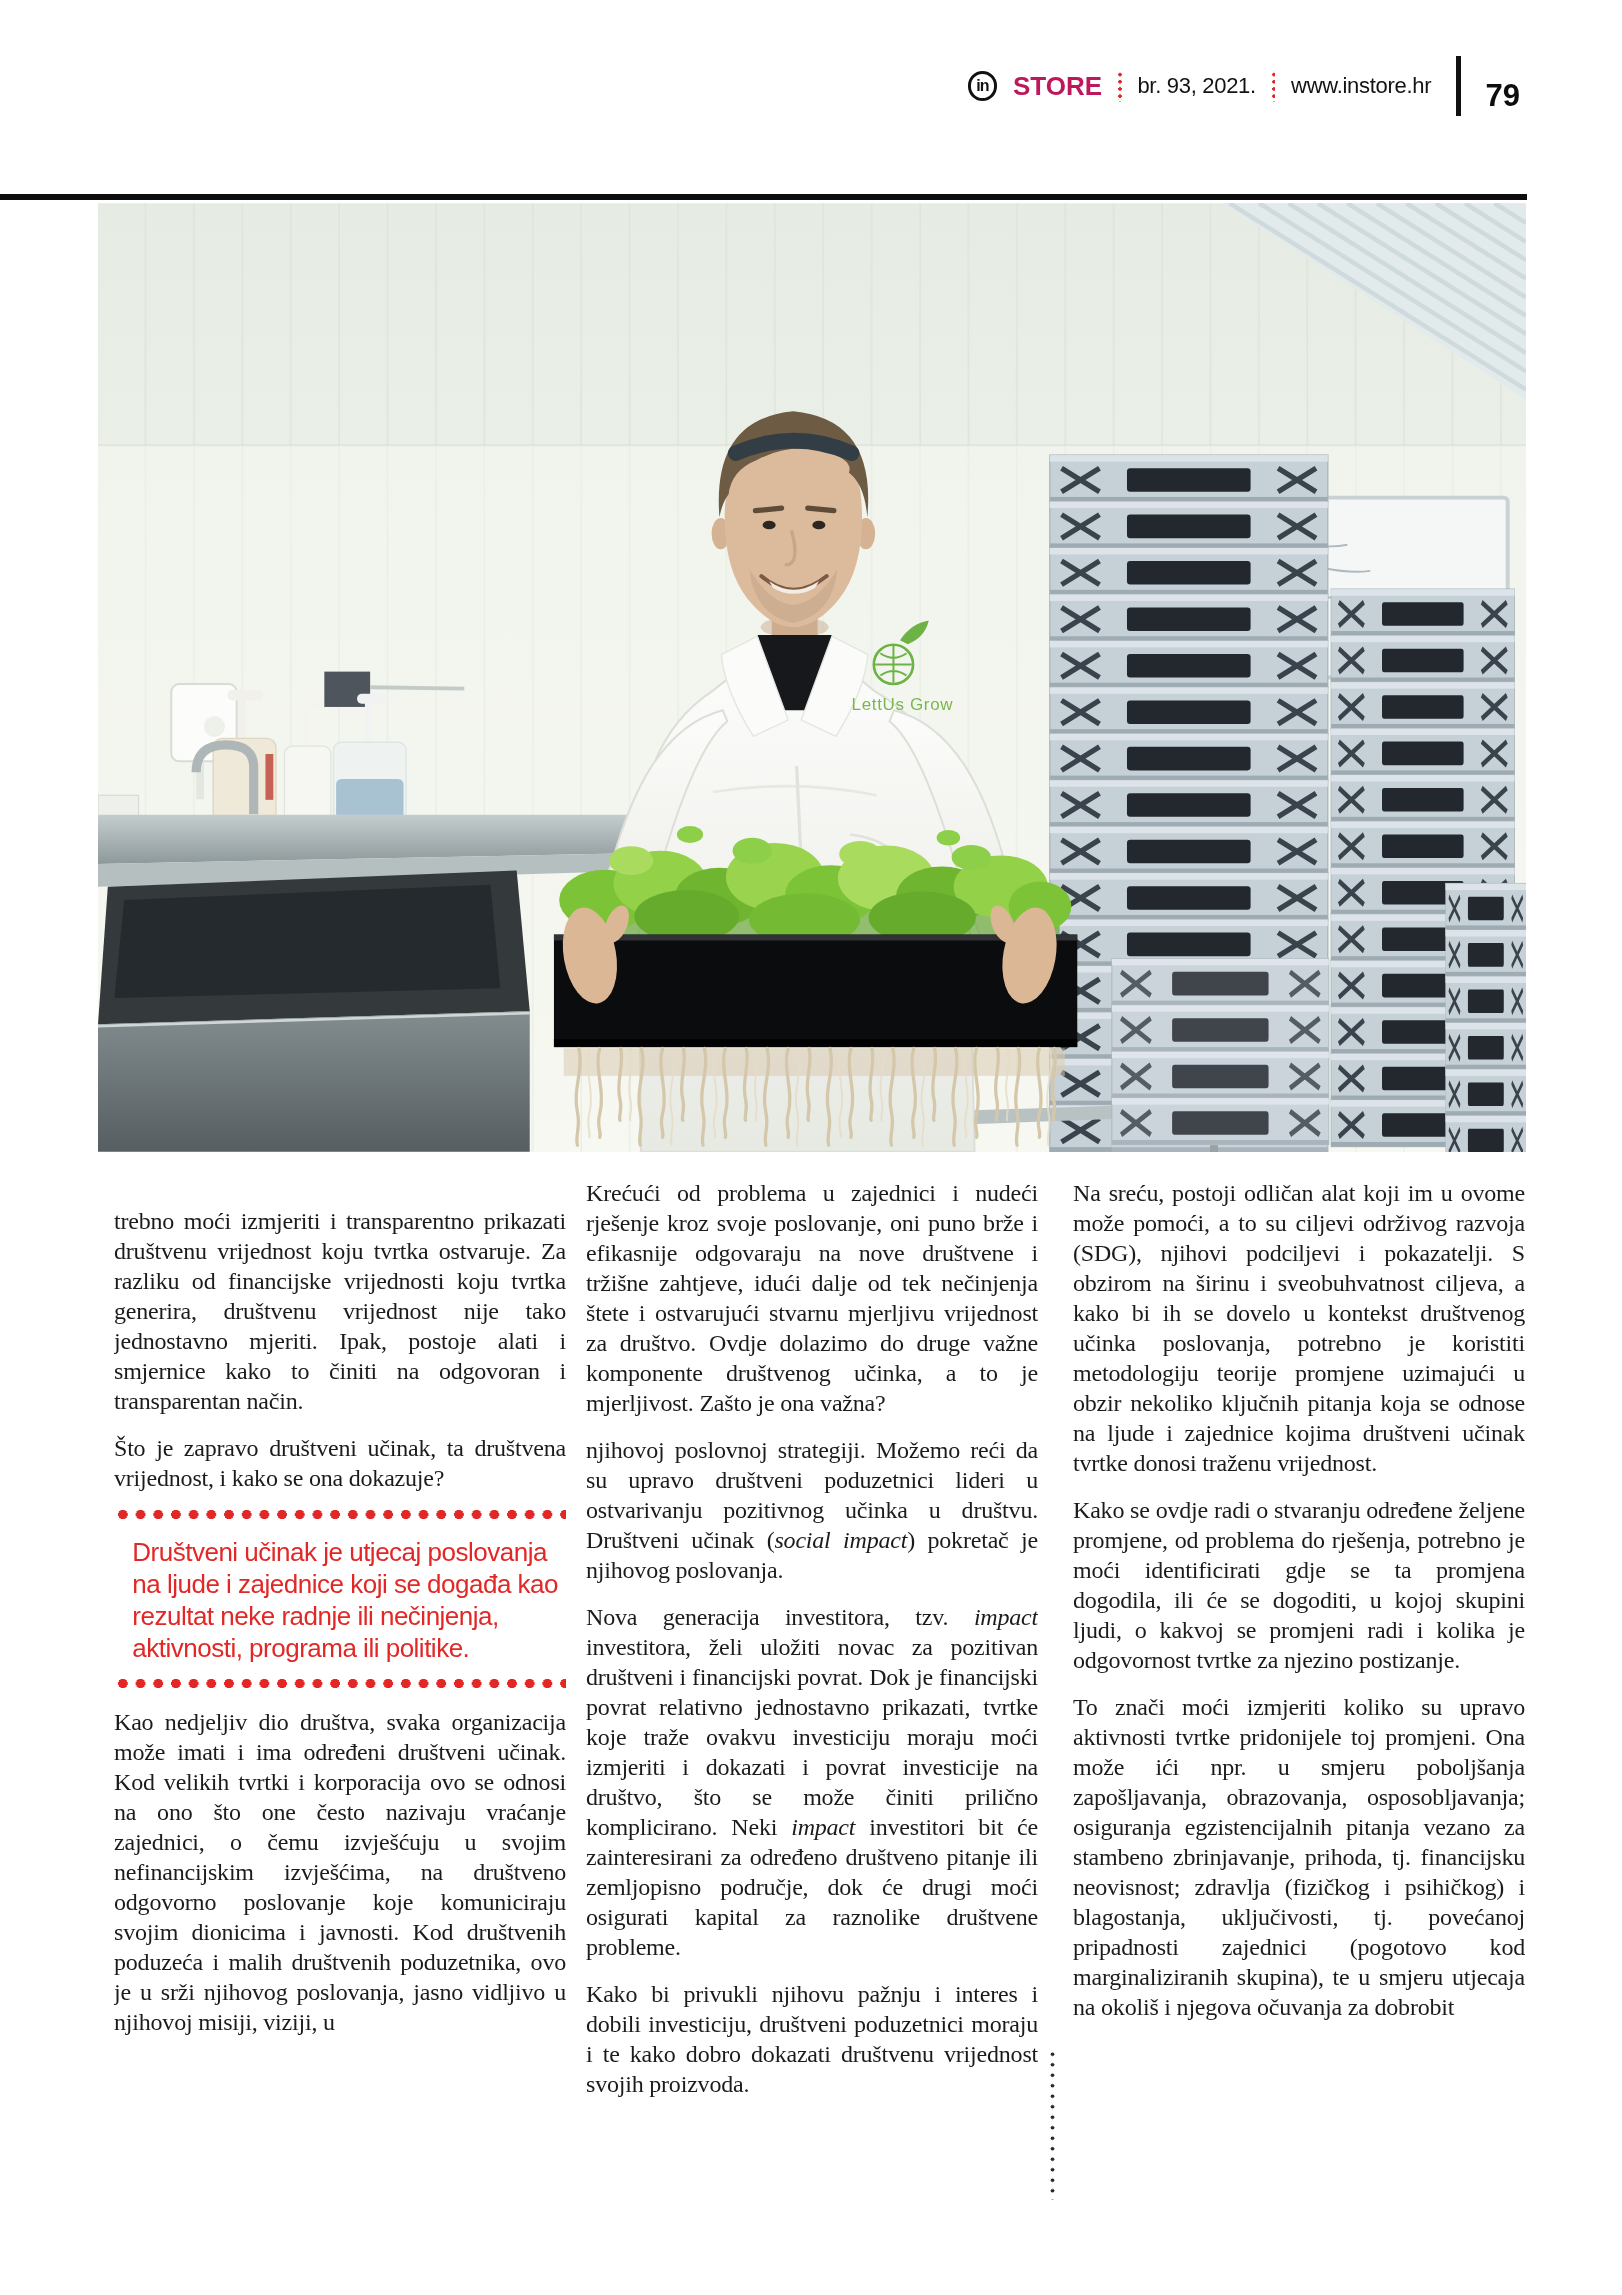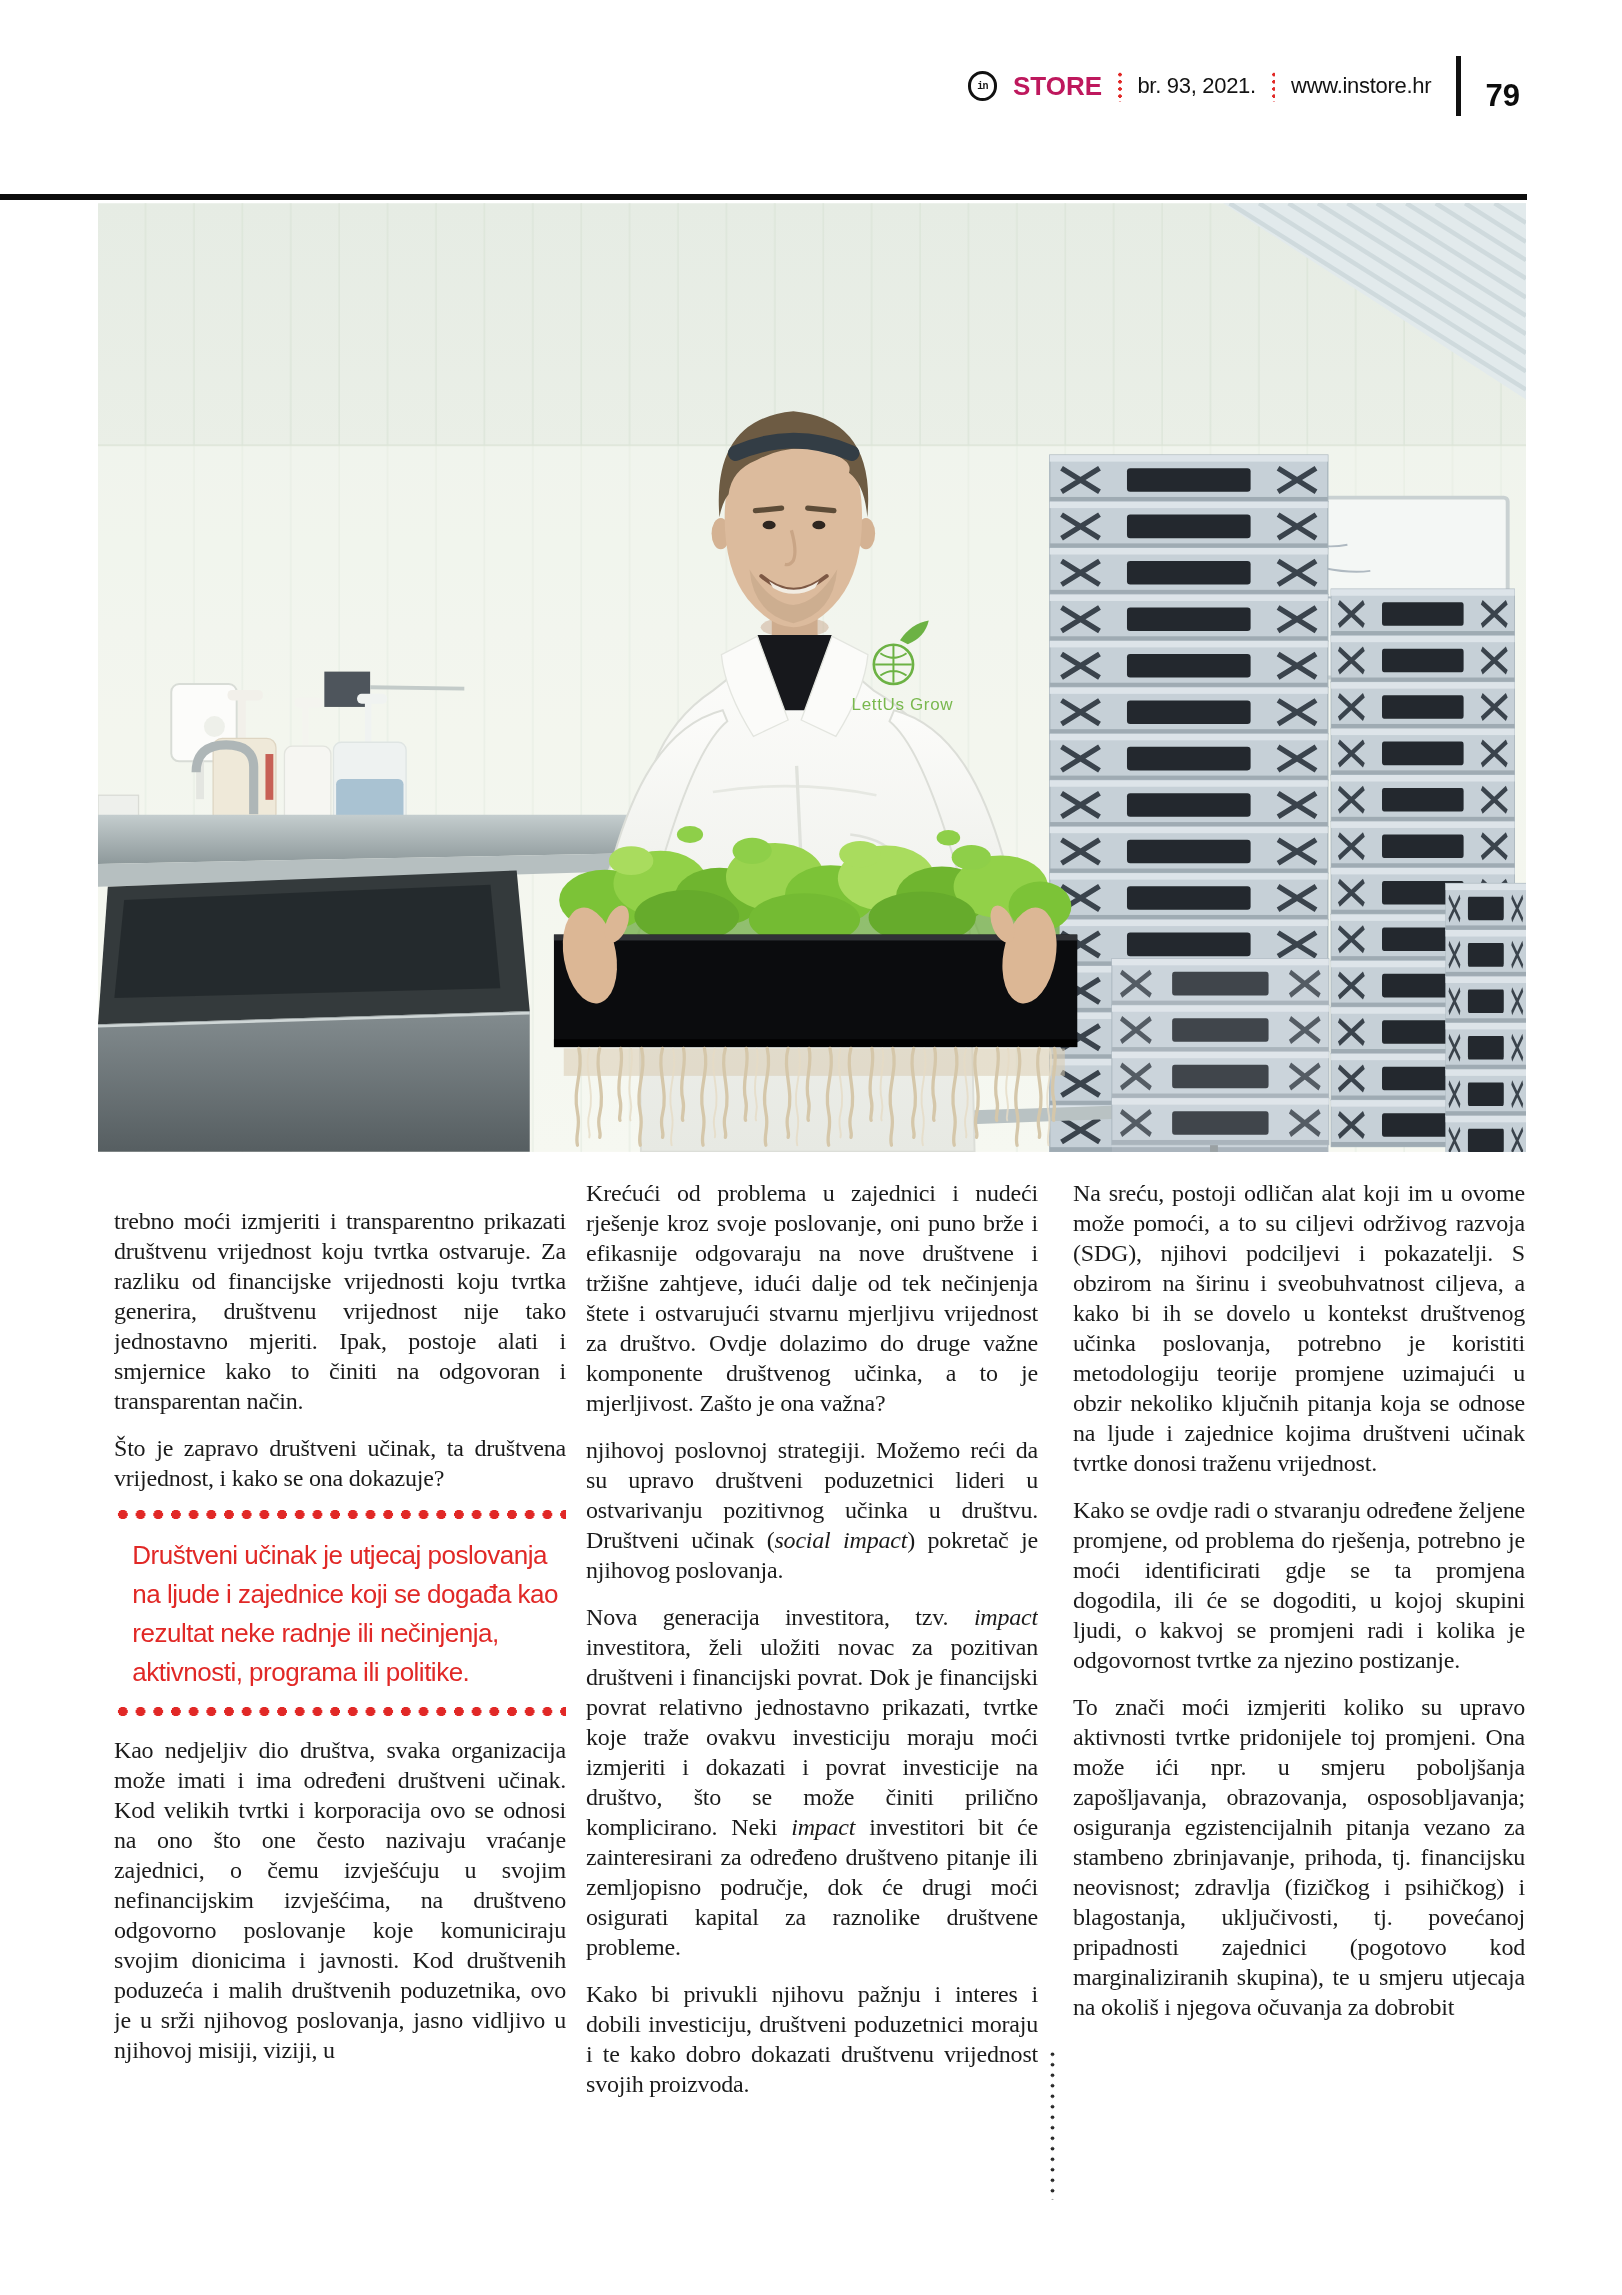--- a/index.html
+++ b/index.html
@@ -3,21 +3,21 @@
 <meta charset="utf-8">
 <style>
   html,body{margin:0;padding:0;background:#ffffff;}
   .page{position:relative;width:1623px;height:2295px;background:#ffffff;overflow:hidden;
         font-family:"Liberation Serif", serif;color:#1b1b1b;}
   
   .masthead{position:absolute;top:56px;right:103px;display:flex;align-items:center;gap:15.7px;
             font-family:"Liberation Sans", sans-serif;}
   .logo-circle{width:23.6px;height:23.6px;border:3.3px solid #111;border-radius:50%;
                display:flex;align-items:center;justify-content:center;
-               font-weight:900;font-size:10px;letter-spacing:-0.7px;color:#111;font-family:Liberation Mono, monospace;}
+               font-weight:900;font-size:16px;letter-spacing:-0.7px;color:#111;}
   .brand{font-weight:900;font-size:26px;letter-spacing:0;color:#be185d;}
   .red-dot-v{width:3.9px;height:31px;
              background-image:radial-gradient(circle, #e12826 1.7px, rgba(0,0,0,0) 2px);
              background-size:3.9px 7.2px;}
   .issue,.site{font-size:22px;color:#131313;letter-spacing:-0.3px;}
   .bar-v{width:4.6px;height:60px;background:#111;margin:0 9.2px;}
   .pageno{font-weight:800;font-size:31px;color:#0d0d0d;margin-top:20px;}
   
   .top-rule{position:absolute;left:0;top:194px;width:1527px;height:5.9px;background:#0d0d0d;}
   
@@ -28,21 +28,21 @@
        text-align:justify;}
   .col p{margin:0 0 17px 0;}
   .col-1{left:114px;margin-top:28px;}
   .col-2{left:586px;}
   .col-3{left:1073px;}
   .pullquote{margin:6.5px 0 19.6px 0;}
   .dotted-rule{height:9.2px;
       background-image:radial-gradient(circle, #e12826 4.6px, rgba(0,0,0,0) 4.9px);
       background-size:17.7px 9.2px;background-repeat:repeat-x;background-position:0 0;}
   .pullquote .quote-text{font-family:"Liberation Sans", sans-serif;color:#e12826;
-      font-size:26px;line-height:39px;letter-spacing:-0.5px;text-align:left;
+      font-size:26px;line-height:32px;letter-spacing:-0.5px;text-align:left;
       padding:17px 3.9px 14.4px 18.3px;}
   .col-sep-dotted{position:absolute;left:1050px;top:2049px;width:4.6px;height:151px;
       background-image:radial-gradient(circle, #2a2a2a 1.7px, rgba(0,0,0,0) 2px);
       background-size:4.6px 10.5px;}
   i{font-style:italic;}
 </style>
 </head>
 <body>
 
 <div class="page">

